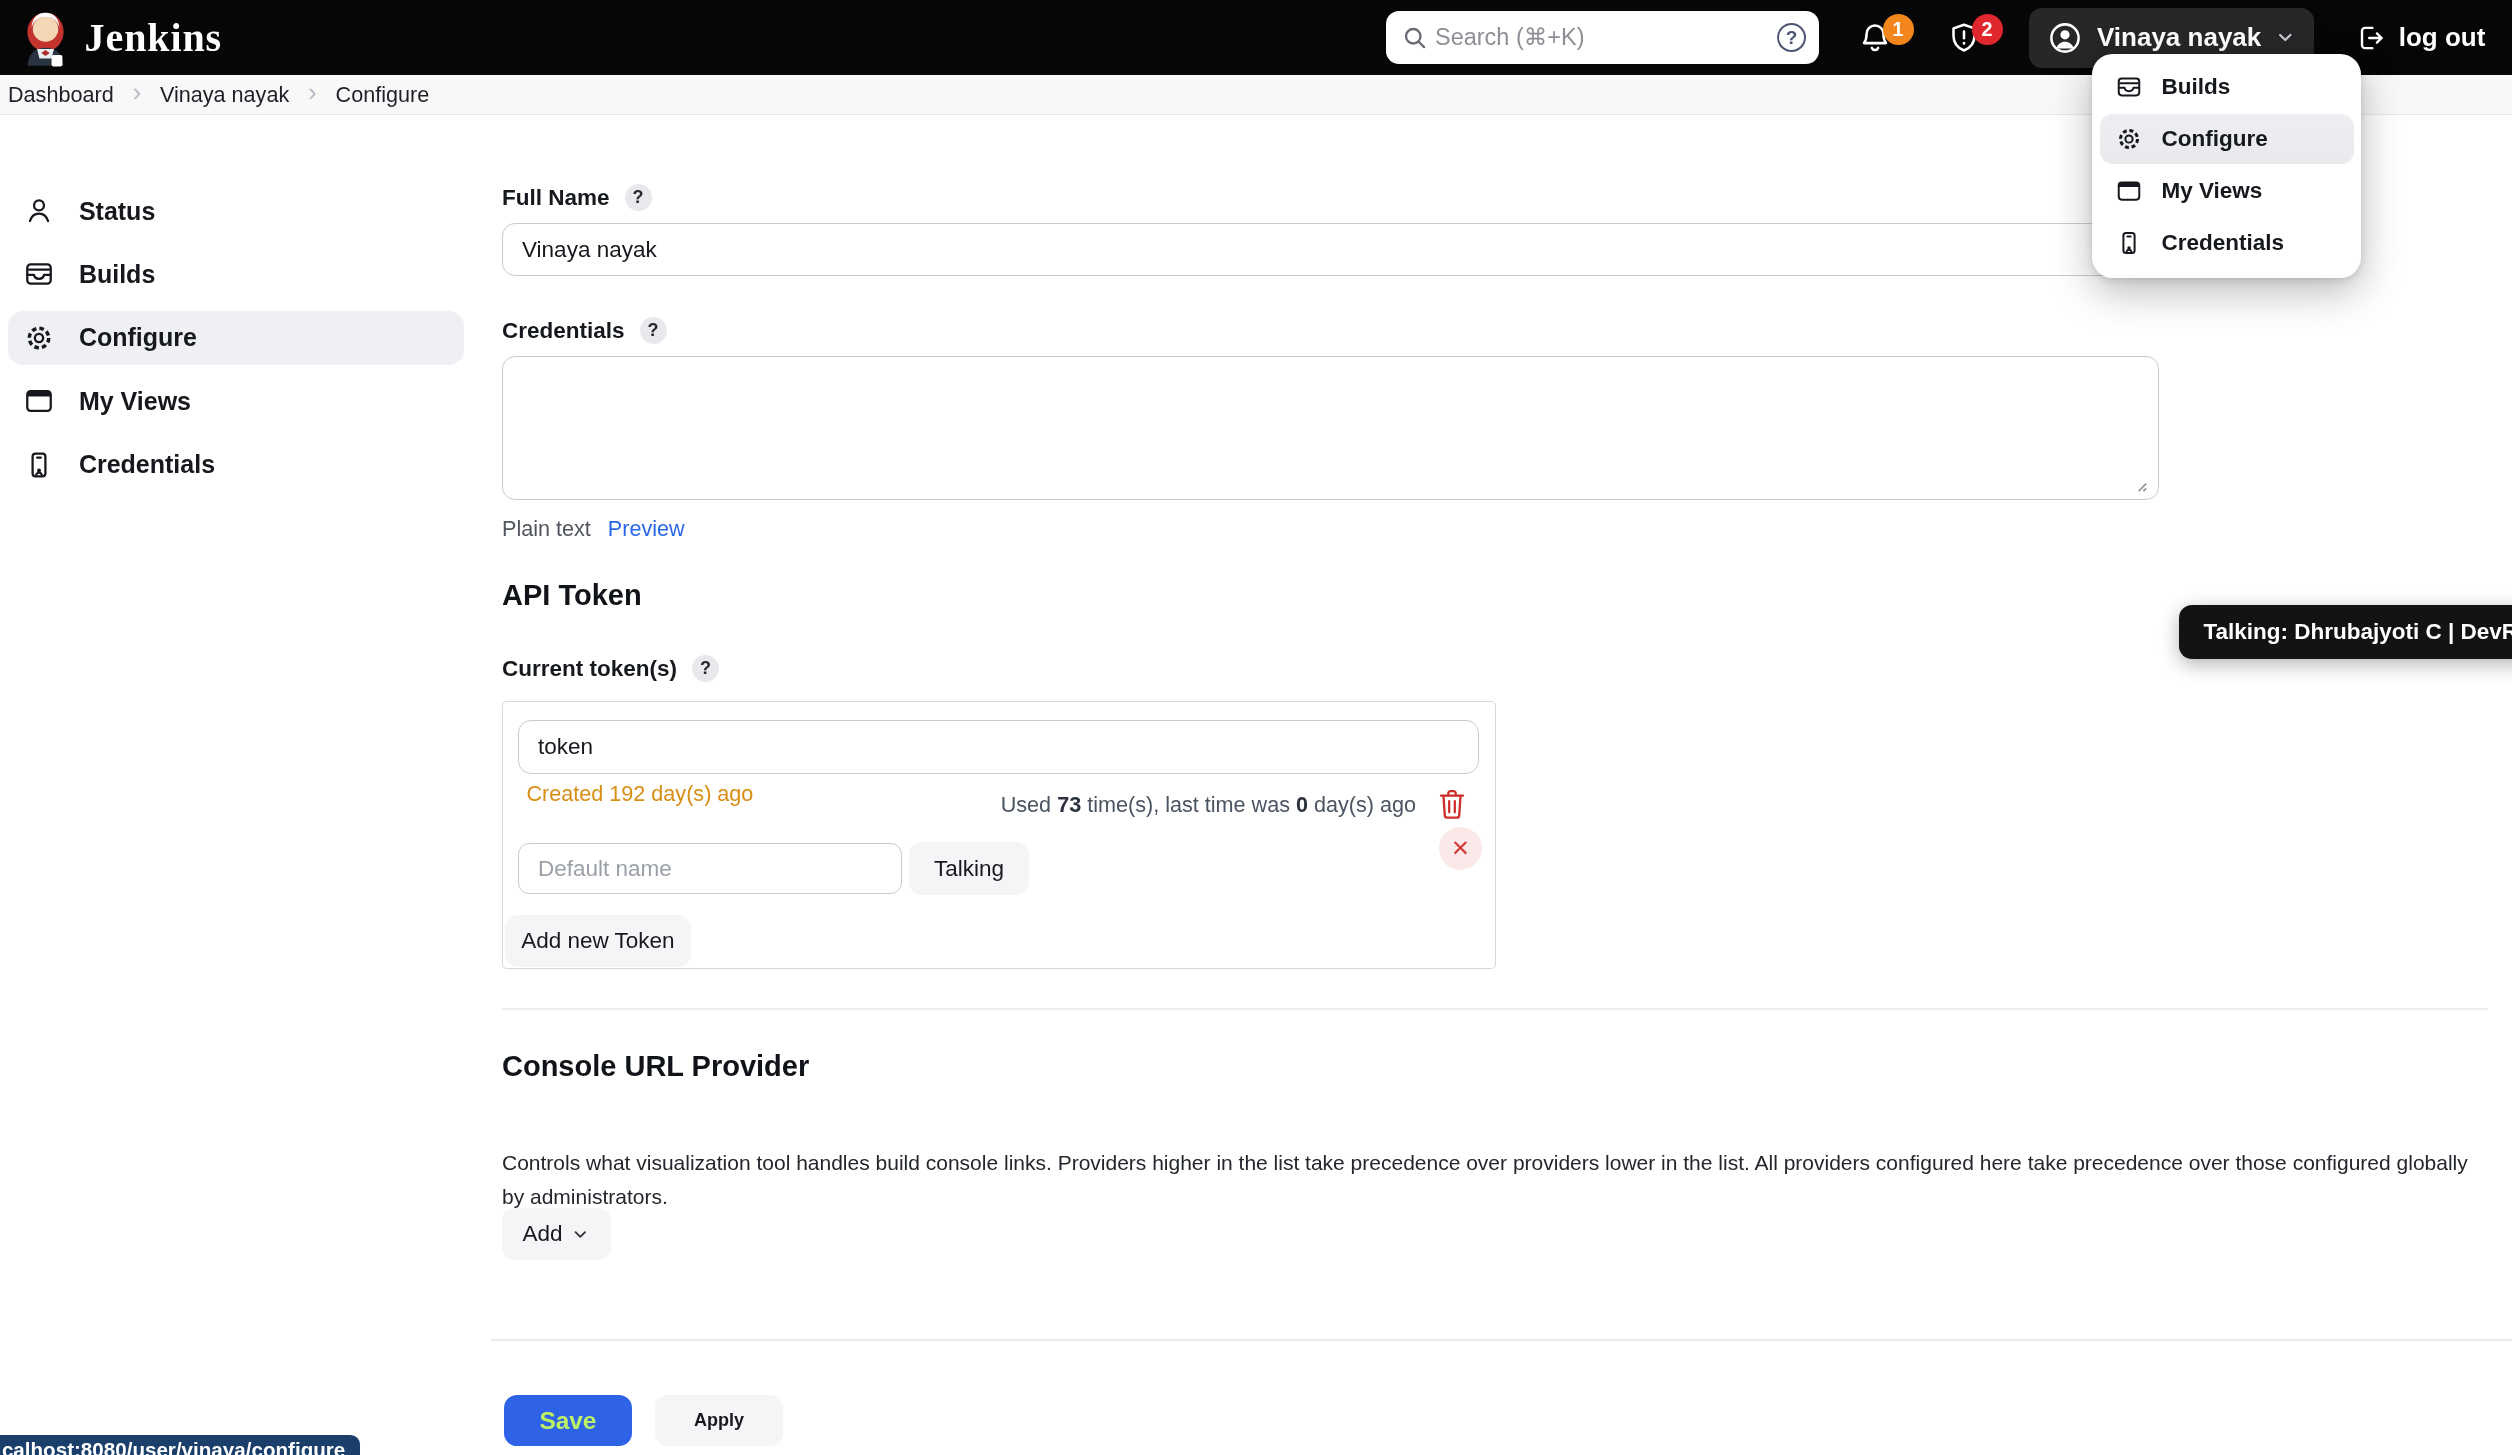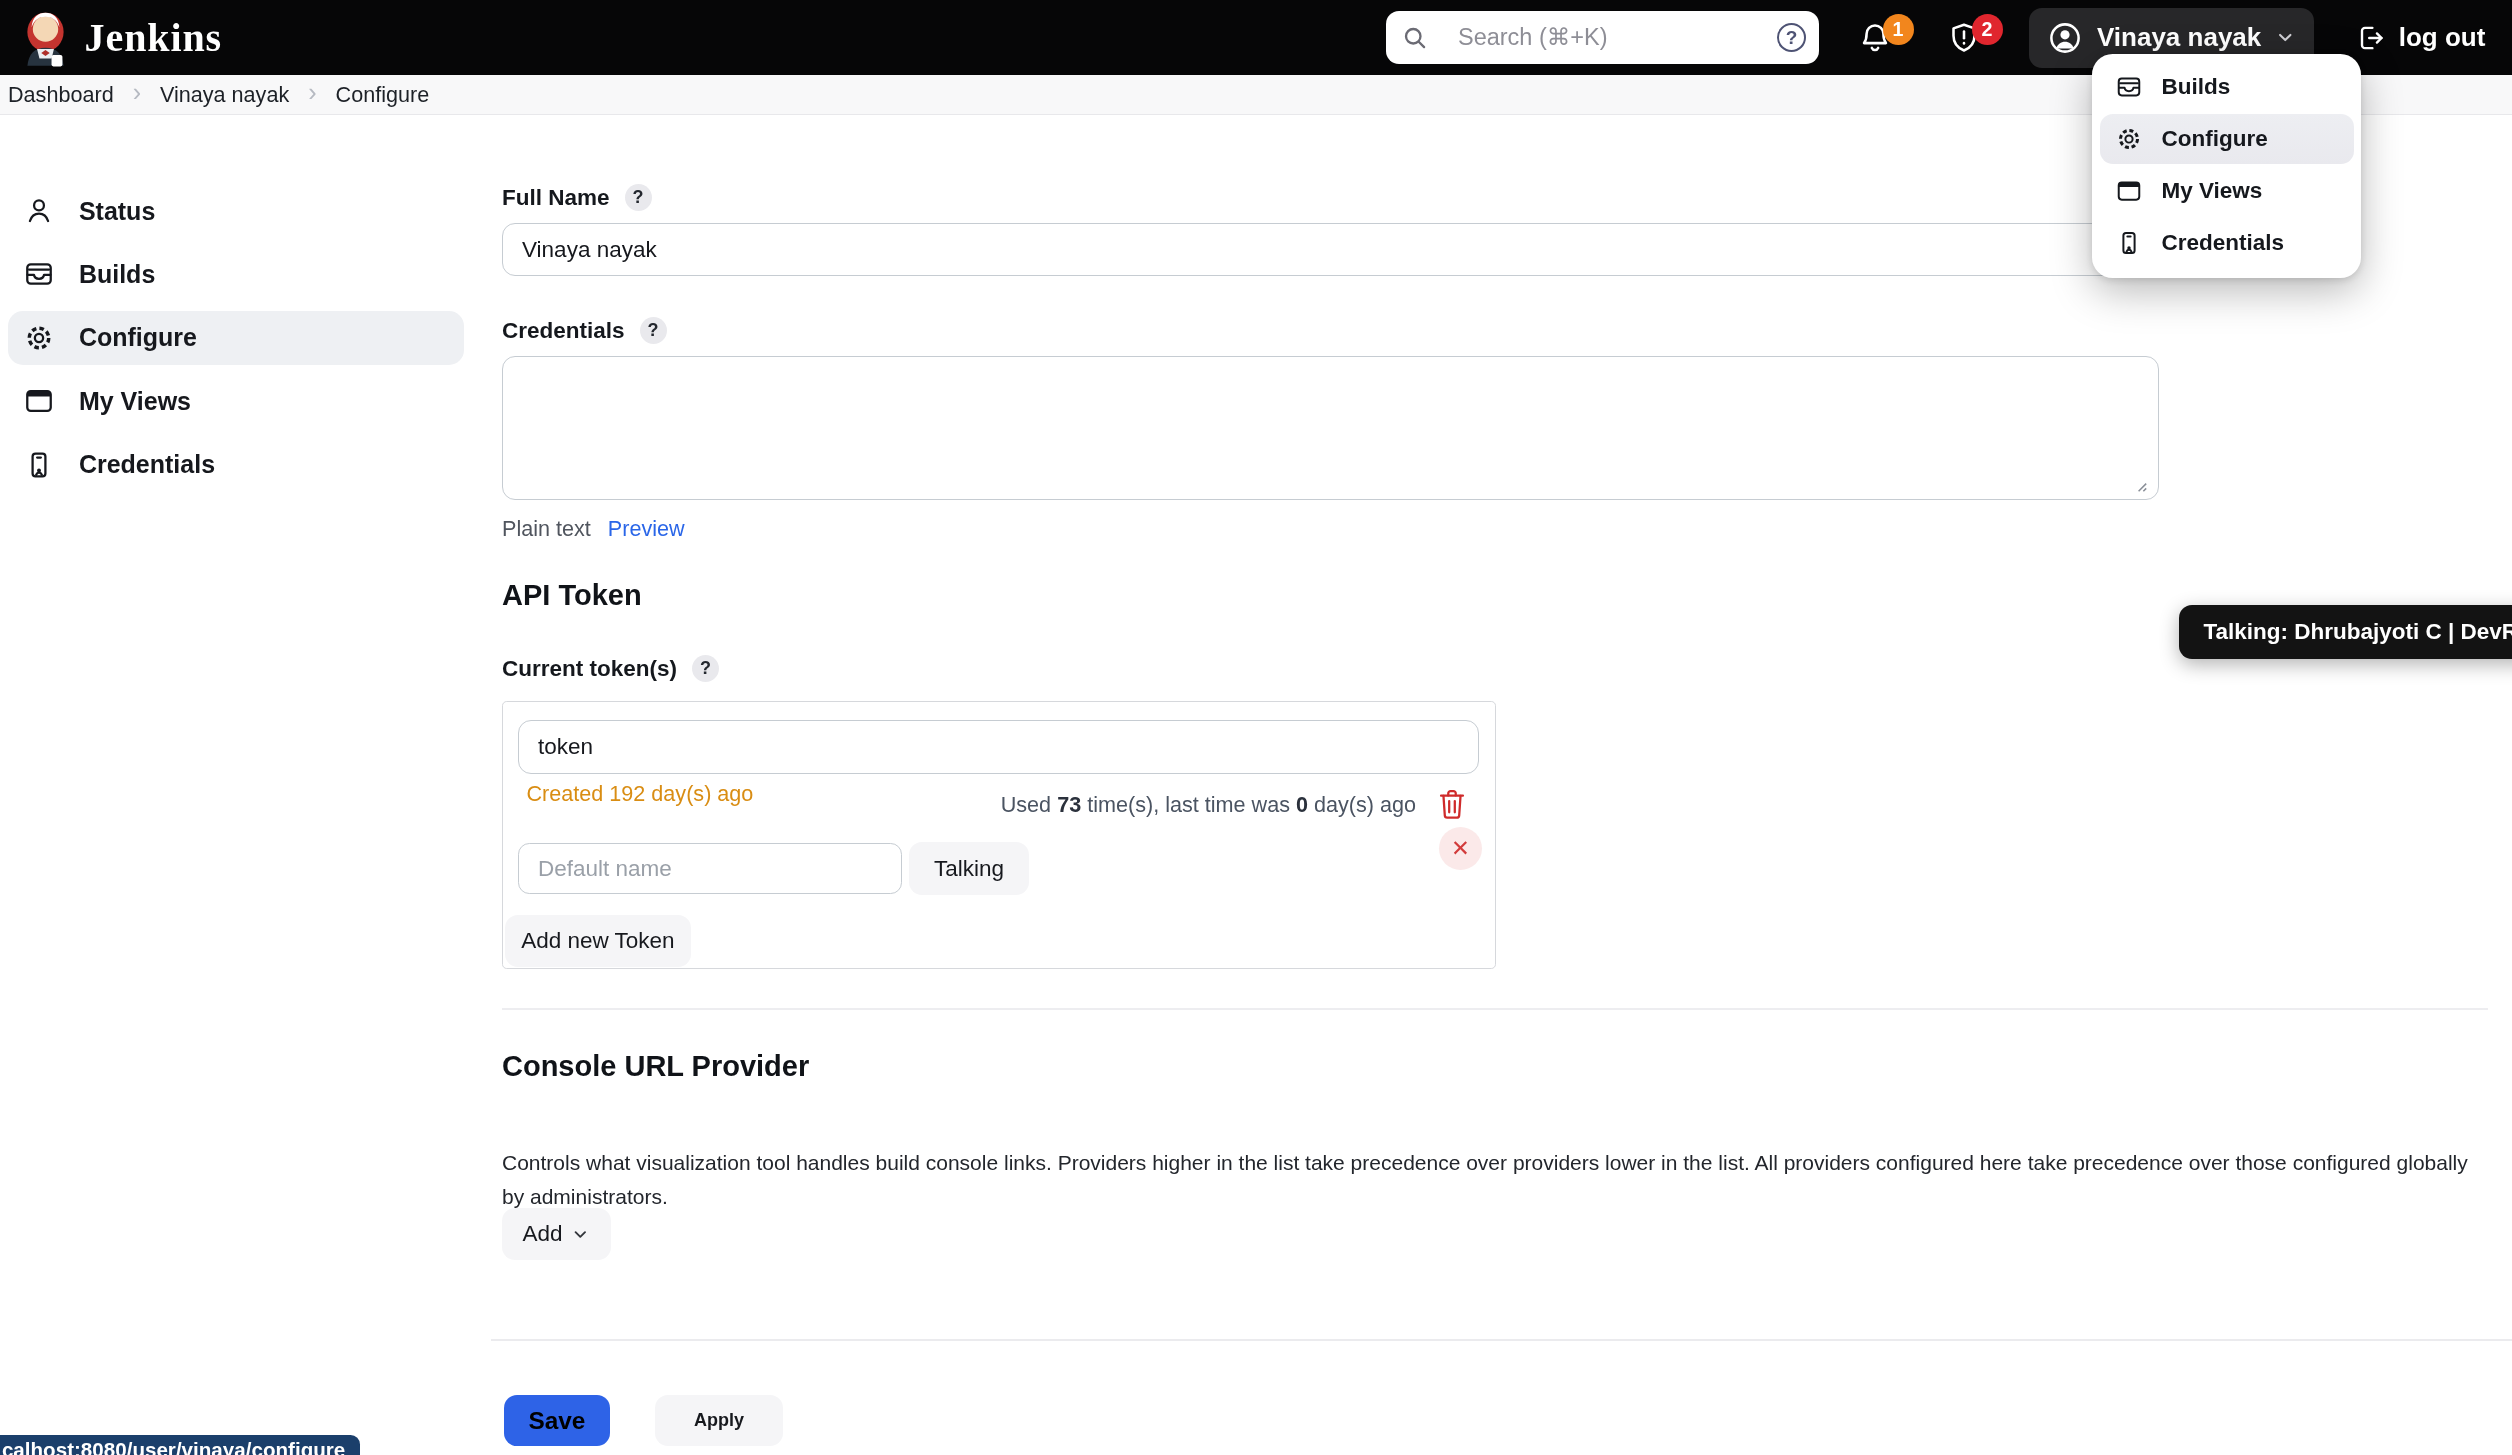--- a/index.html
+++ b/index.html
@@ -6,21 +6,21 @@
   .page{position:relative;width:2512px;height:1456px;overflow:hidden;background:#fff;
         font-family:"Liberation Sans",sans-serif;color:#16181d;}
 
   
   .header{position:absolute;top:0;left:0;right:0;height:75px;background:#060607;
           display:flex;align-items:center;padding:0 20.6px;box-sizing:border-box;z-index:40;}
   .brand{display:flex;align-items:center;gap:15px;}
   .brand-title{font-family:"Liberation Serif",serif;font-weight:700;font-size:40px;color:#fff;letter-spacing:0.9px;}
   .hspacer{flex:1;}
   .searchbox{width:433px;height:53px;background:#fff;border-radius:13px;display:flex;align-items:center;
-             gap:27px;padding:0 13px 0 15px;box-sizing:border-box;justify-content:center;}
+             gap:4px;padding:0 13px 0 15px;box-sizing:border-box;justify-content:center;}
   .searchbox input{flex:1;border:0;outline:0;font-size:23.5px;color:#333;font-family:inherit;background:transparent;min-width:0;}
   .searchbox input::placeholder{color:#8e8e96;}
   .help-circle{width:29px;height:29px;border:2.3px solid #4e5374;border-radius:50%;color:#4e5374;
                font-size:19px;font-weight:700;display:flex;align-items:center;justify-content:center;flex:none;box-sizing:border-box;}
   .icon-btn{position:relative;margin-left:38px;display:flex;align-items:center;background:none;border:0;padding:0;cursor:pointer;}
   .badge{position:absolute;top:-5.6px;right:-20.6px;min-width:31px;height:31px;border-radius:16px;color:#fff;
          font-size:19.7px;font-weight:700;display:flex;align-items:center;justify-content:center;padding:0 4.7px;box-sizing:border-box;}
   .badge.orange{background:#f2861d;}
   .badge.red{background:#e0262e;}
   .user-btn{display:flex;align-items:center;gap:13px;background:#272729;border-radius:13px;height:60px;
@@ -76,21 +76,21 @@
   .gray-btn{background:#f5f5f7;border:0;border-radius:13px;font-size:22.5px;font-weight:500;color:#17191e;font-family:inherit;
             display:flex;align-items:center;justify-content:center;cursor:pointer;}
   .generate-btn{position:absolute;left:406px;top:140px;width:120px;height:53px;}
   .addnew-btn{position:absolute;left:1.9px;top:213px;width:186px;height:52px;}
 
   .section-divider{position:absolute;left:0;top:894px;width:1986px;height:1.9px;background:#ededf0;}
   .console-para{position:absolute;left:0;top:1011px;width:1991px;font-size:21px;line-height:34px;color:#23262c;}
   .add-btn{position:absolute;left:0;top:1094px;width:109px;height:52px;gap:7.5px;}
 
   .footer-divider{position:absolute;left:-11.3px;top:1225px;width:2022px;height:1.9px;background:#ebebee;}
-  .save-btn{position:absolute;left:1.9px;top:1281px;width:106px;height:51px;background:#2e63e7;color:#000000;border:0;border-radius:13px;
+  .save-btn{position:absolute;left:1.9px;top:1281px;width:128px;height:51px;background:#2e63e7;color:#bef264;border:0;border-radius:13px;
             font-size:24.4px;font-weight:700;font-family:inherit;cursor:pointer;}
   .apply-btn{position:absolute;left:153px;top:1281px;width:128px;height:51px;font-weight:600;font-size:18px;}
 
   
   .user-menu{position:absolute;left:2092px;top:54px;width:269px;background:#fff;border-radius:20.6px;
              box-shadow:0 13px 41px rgba(0,0,0,.28),0 1.9px 7.5px rgba(0,0,0,.12);padding:8.4px 7.5px;box-sizing:border-box;z-index:50;}
   .menu-item{display:flex;align-items:center;gap:19px;height:50px;padding:0 15px;border-radius:13px;font-size:22.5px;
              font-weight:600;color:#15181d;margin-bottom:1.9px;cursor:pointer;}
   .menu-item.active{background:linear-gradient(#edeef2,#e9e9ee);}
   .menu-item svg{flex:none;}

